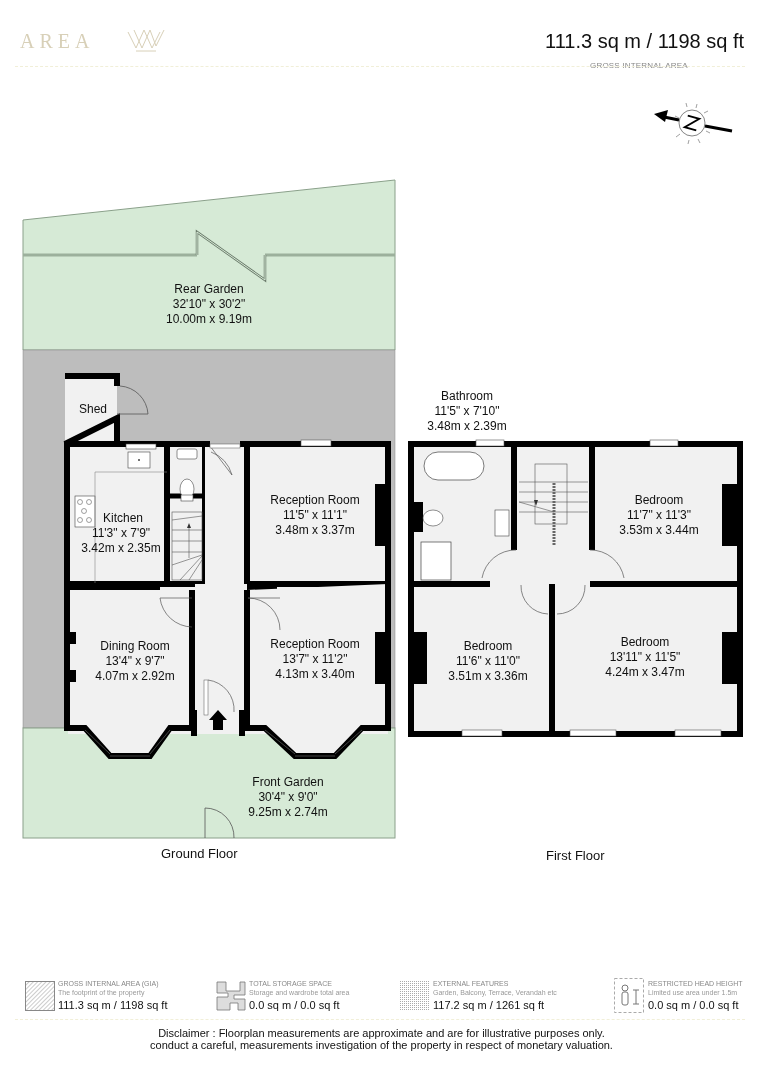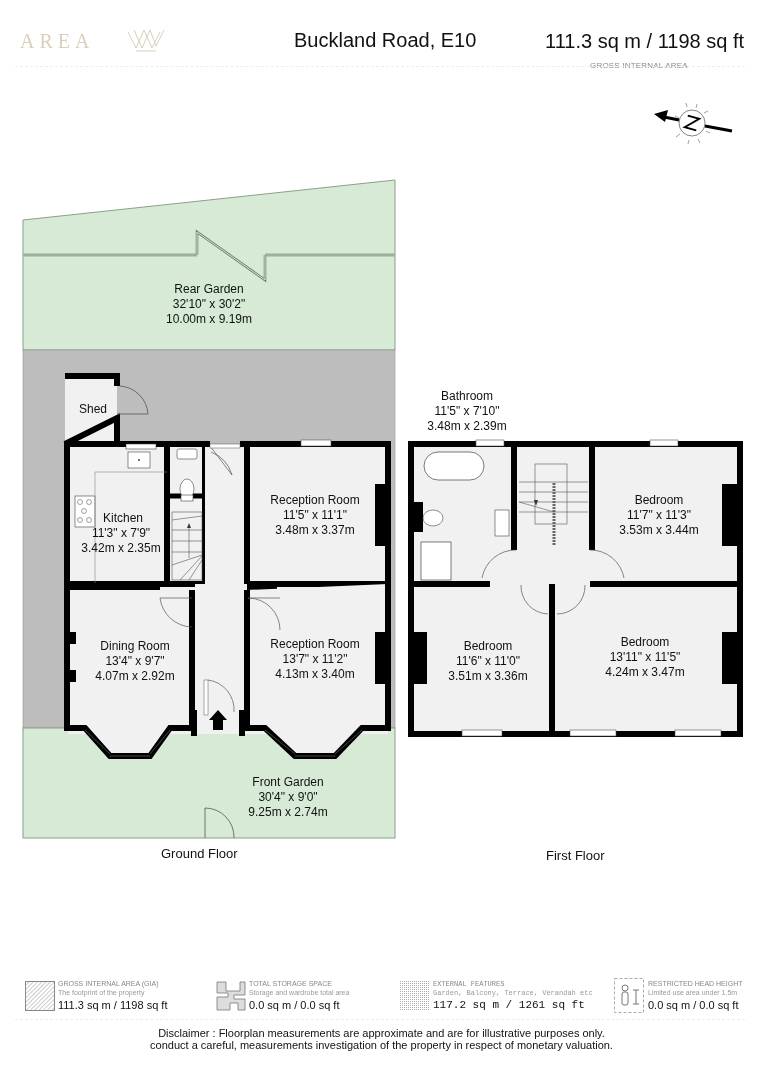--- a/index.html
+++ b/index.html
@@ -25,21 +25,20 @@
 
 <div class="header">
   <div class="logo">AREA</div>
   <svg class="logo-crown" viewBox="0 0 40 28">
     <g fill="none" stroke="#d8d0b8" stroke-width="1">
       <polyline points="2,6 10,22 18,4 26,22 34,6"></polyline>
       <polyline points="8,4 16,22 24,4 30,20 38,4"></polyline>
       <line x1="10" y1="25" x2="30" y2="25"></line>
     </g>
   </svg>
-  <div class="title">Buckland Road, E10</div>
   <div class="gia-label">GROSS INTERNAL AREA</div>
   <div class="gia-value">111.3 sq m / 1198 sq ft</div>
 </div>
 <div class="dash-line" style="top:66px;"></div>
 
 <svg class="plan" viewBox="0 0 763 1080" xmlns="http://www.w3.org/2000/svg">
 
   <g>
     <circle cx="692" cy="123" r="13" fill="#fff" stroke="#666" stroke-width="0.8"></circle>
     <g stroke="#777" stroke-width="0.7">
@@ -281,21 +280,21 @@
 
 <div class="legend" style="left:216px; width:180px;">
   <svg style="position:absolute; left:0; top:3px;" width="30" height="30">
     <path d="M1,1 H10 V10 H24 V1 H29 V14 H18 V18 H29 V29 H22 V22 H14 V29 H1 V16 H12 V12 H1 Z" fill="#ddd" stroke="#777" stroke-width="0.8"></path>
   </svg>
   <div class="l-title" style="left:33px; top:2px;">TOTAL STORAGE SPACE</div>
   <div class="l-sub" style="left:33px; top:11px;">Storage and wardrobe total area</div>
   <div class="l-val" style="left:33px; top:21px;">0.0 sq m / 0.0 sq ft</div>
 </div>
 
-<div class="legend" style="left:400px; width:190px;font-family:Liberation Mono, monospace;">
+<div class="legend" style="left:400px; width:190px;">
   <svg style="position:absolute; left:0; top:3px;" width="30" height="30">
     <defs>
         <pattern id="grid" width="2" height="2" patternUnits="userSpaceOnUse">
           <rect width="2" height="2" fill="#fff"></rect>
           <rect width="1" height="1" fill="#aaa"></rect>
         </pattern>
       </defs>
     <rect x="0" y="0" width="30" height="30" fill="url(#grid)"></rect>
   </svg>
   <div class="l-title" style="left:33px; top:2px;">EXTERNAL FEATURES</div>

